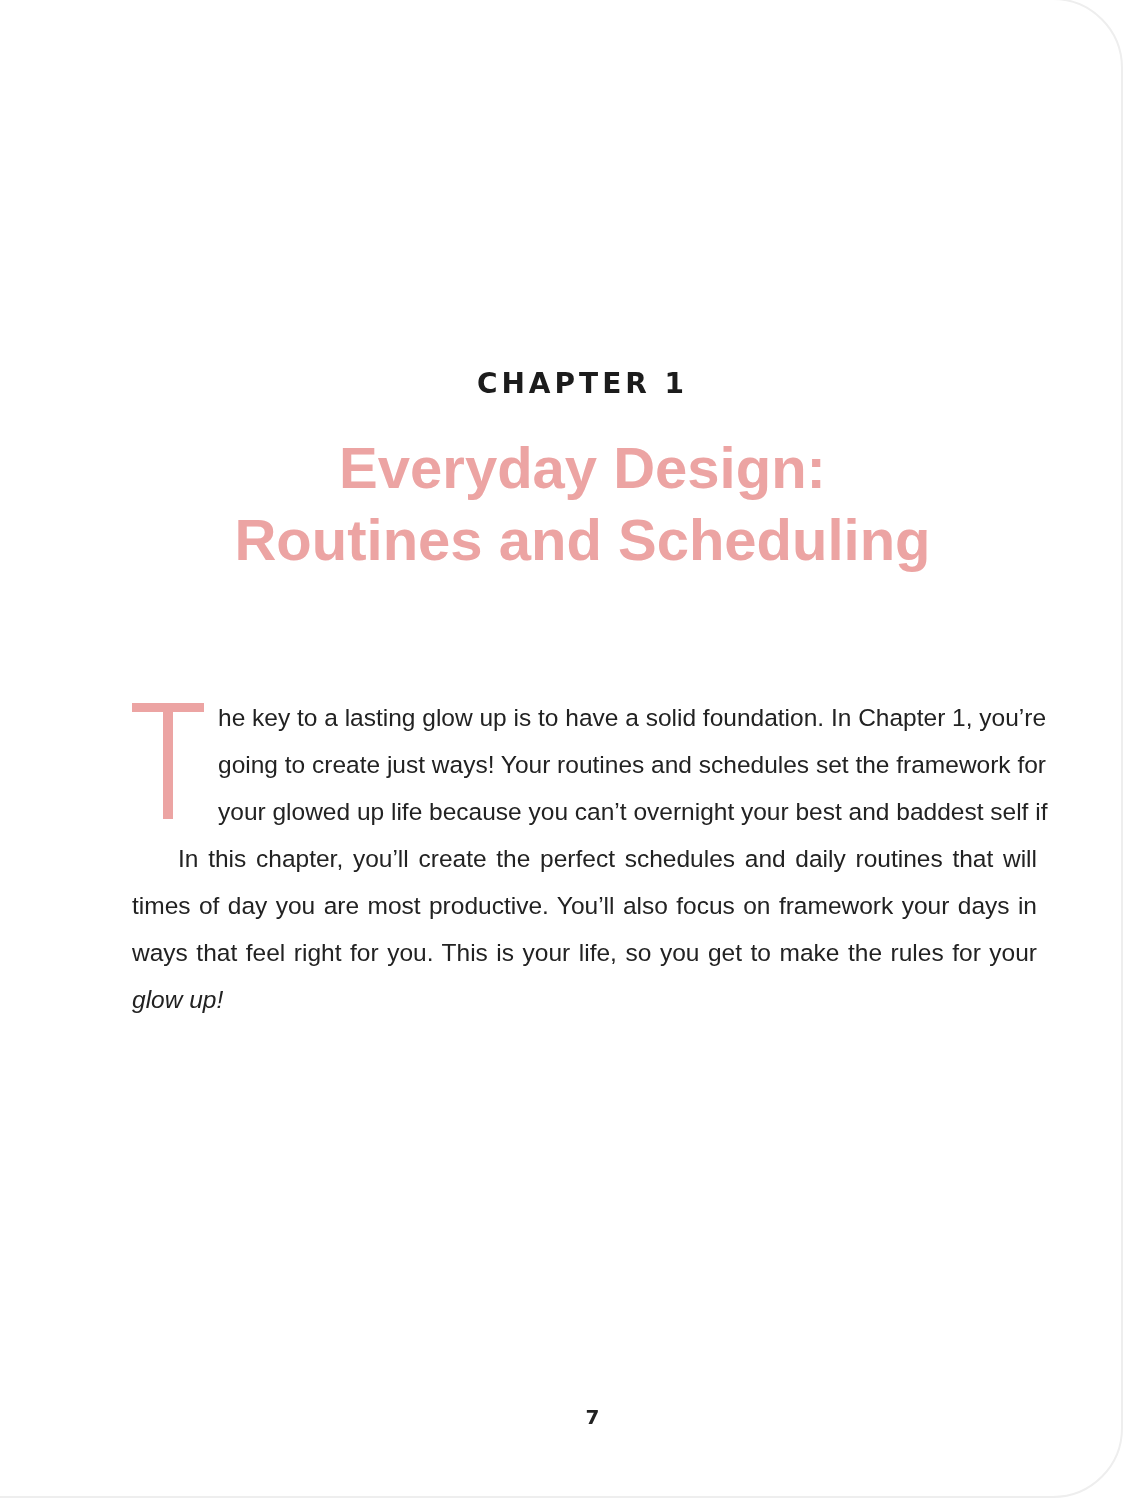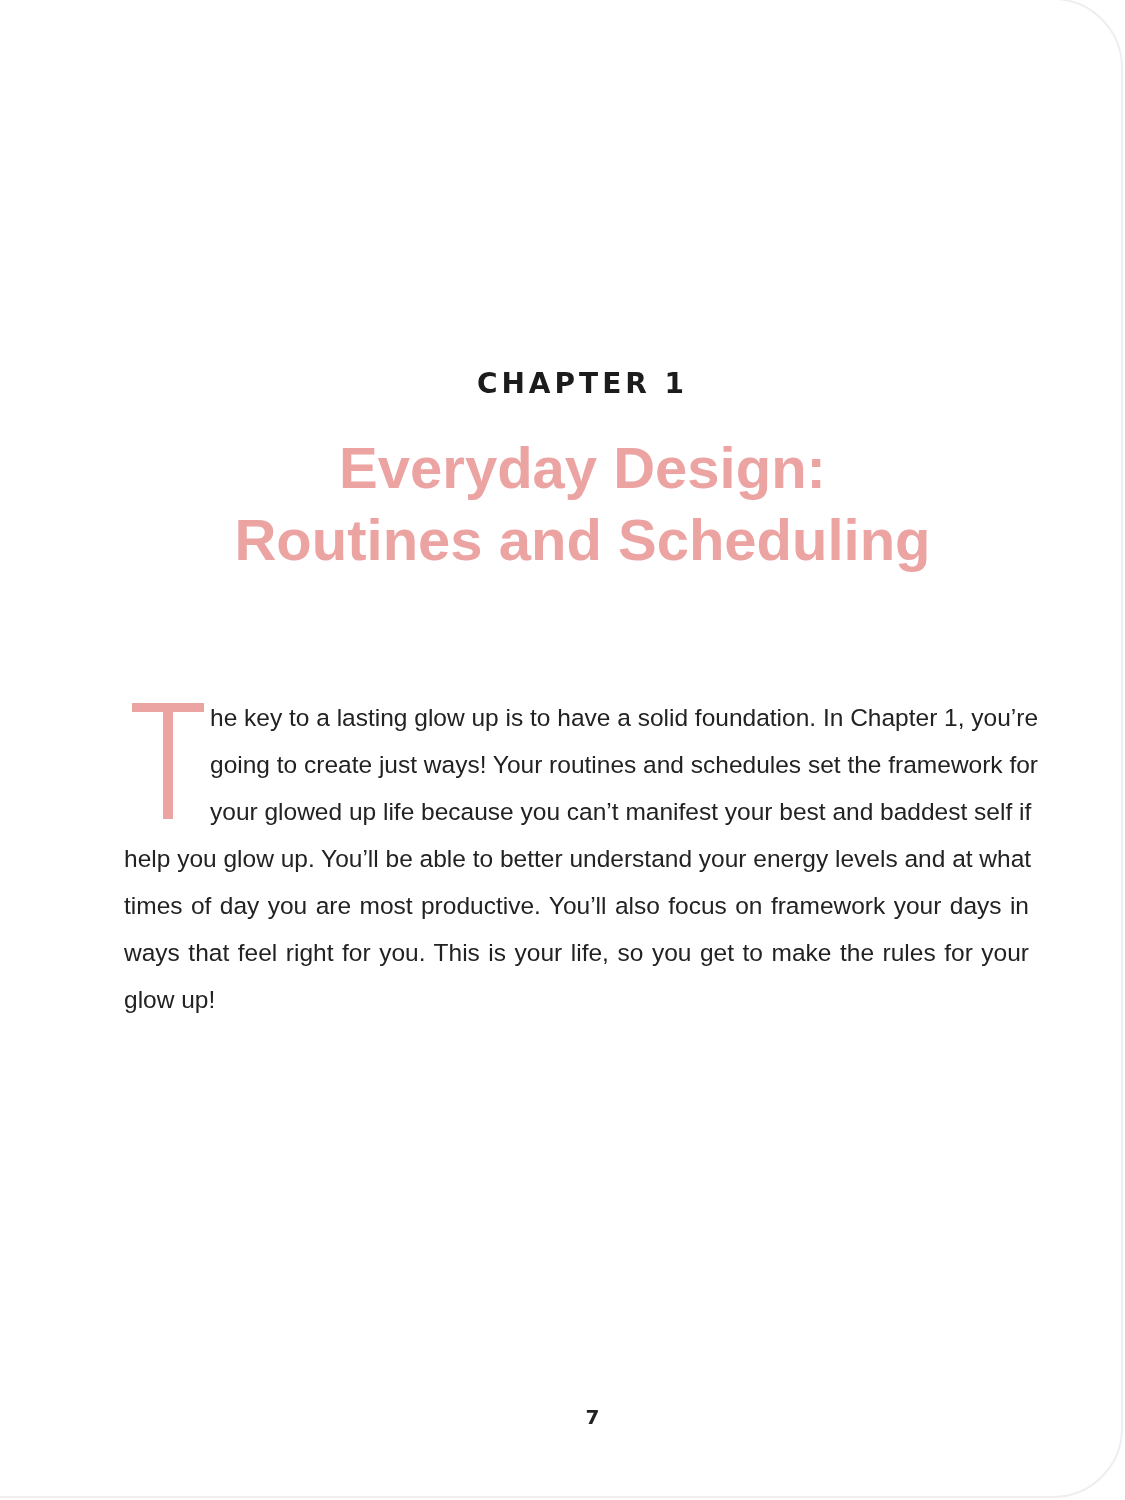--- a/index.html
+++ b/index.html
@@ -10,26 +10,26 @@
     }
     .chapter-label {
       position: absolute; top: 367px; left: 0; width: 1165px; text-align: center;
       font-family: "DejaVu Sans", sans-serif; font-weight: bold; font-size: 28px; letter-spacing: 4px; color: #1c1c1c;
     }
     .chapter-title {
       position: absolute; top: 432px; left: 0; width: 1165px; text-align: center;
       font-family: "Liberation Sans", sans-serif; font-weight: bold; font-size: 58px; line-height: 72px; color: #eca4a3;
     }
     .body-text {
-      position: absolute; left: 124px; top: 694px; width: 905px;
+      position: absolute; left: 132px; top: 694px; width: 905px;
       font-family: "Liberation Sans", sans-serif; font-size: 24.5px; line-height: 47px; color: #222222;
       text-align: justify;
     }
     .line { display: block; white-space: nowrap; text-align: justify; text-align-last: justify; }
-    .line.last { text-align-last: left; }
+    .line.last { text-align-last: left; font-style: italic; }
     .indent-first { padding-left: 86px; }
     .indent-para { padding-left: 46px; }
     .dropcap {
       position: absolute; left: 132px; top: 703px; width: 72px; height: 118px;
     }
     .dropcap .bar { position: absolute; left: 0; top: 0; width: 72px; height: 9px; background: #eca4a3; }
     .dropcap .stem { position: absolute; left: 31px; top: 0; width: 10px; height: 116px; background: #eca4a3; }
     .page-number {
       position: absolute; top: 1405px; left: 0; width: 1185px; text-align: center;
       font-family: "DejaVu Sans", sans-serif; font-weight: bold; font-size: 20px; color: #222222;
@@ -49,23 +49,23 @@
 
 <div class="dropcap">
   <div class="bar"></div>
   <div class="stem"></div>
 </div>
 
 <div class="body-text">
   <div>
     <span class="line indent-first">he key to a lasting glow up is to have a solid foundation. In Chapter 1, you’re</span>
     <span class="line indent-first">going to create just ways! Your routines and schedules set the framework for</span>
-    <span class="line indent-first">your glowed up life because you can’t manifest your best and baddest self if</span>
+    <span class="line indent-first">your glowed up life because you can’t overnight your best and baddest self if</span>
   </div>
   <div>
-    <span class="line">help you glow up. You’ll be able to better understand your energy levels and at what</span>
+    <span class="line indent-para">In this chapter, you’ll create the perfect schedules and daily routines that will</span>
     <span class="line">times of day you are most productive. You’ll also focus on framework your days in</span>
     <span class="line">ways that feel right for you. This is your life, so you get to make the rules for your</span>
     <span class="line last">glow up!</span>
   </div>
 </div>
 
 <div class="page-number">7</div>
 
 </body></html>

